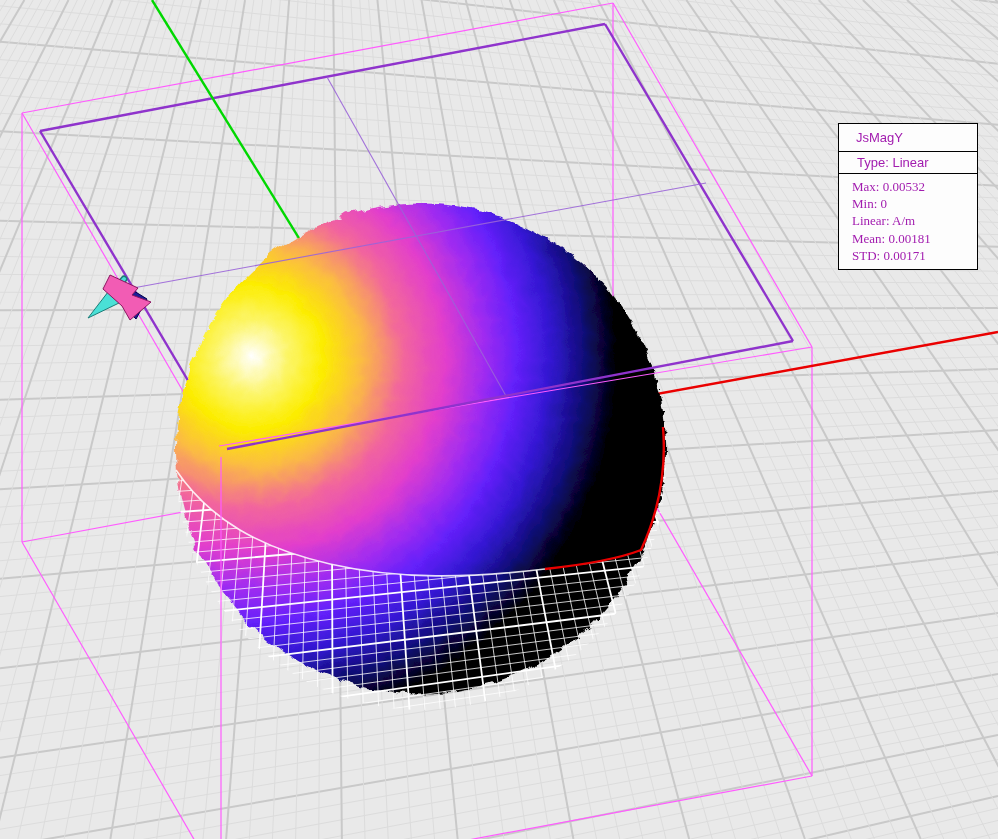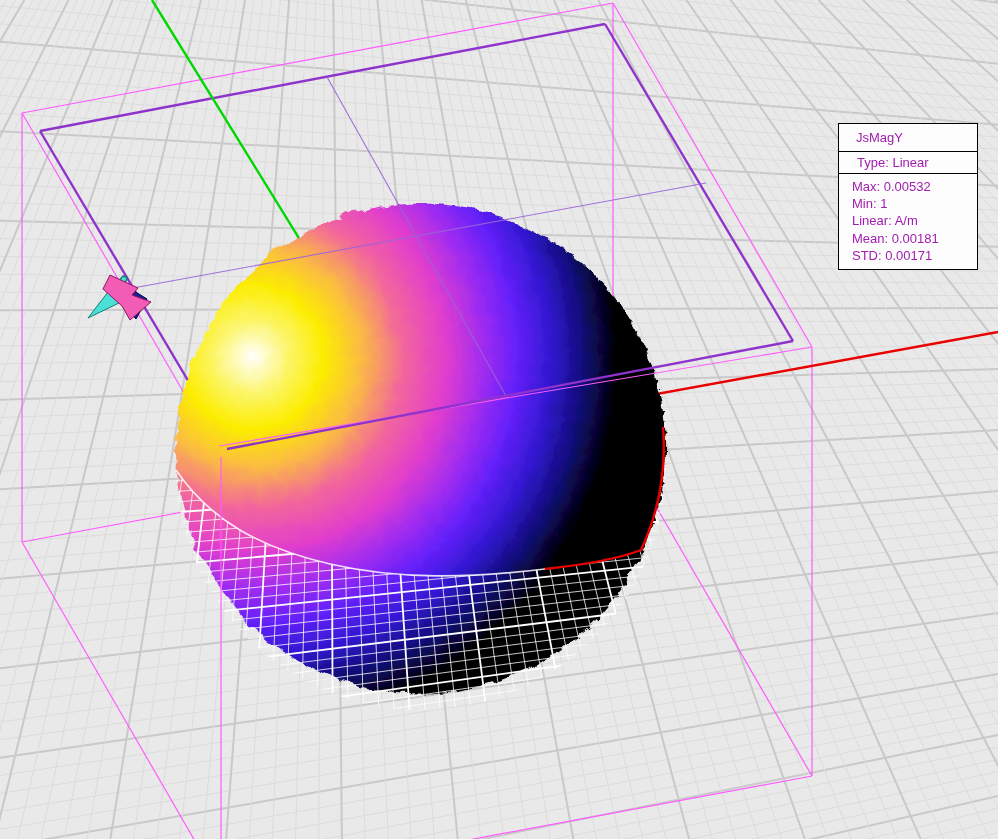--- a/index.html
+++ b/index.html
@@ -16,21 +16,21 @@
   }
   .lg-title{height:27px;line-height:27px;padding-left:17px;border-bottom:1px solid #000;}
   .lg-type{height:21px;line-height:21px;padding-left:18px;border-bottom:1px solid #000;}
   .lg-bar{position:relative;height:197px;border-bottom:1px solid #000;}
   .lg-swatch{position:absolute;left:12px;top:12px;width:22px;height:167px;}
   .lg-labels{
     position:absolute;left:45px;top:7px;height:178px;
     display:flex;flex-direction:column;justify-content:space-between;
   }
   .lg-labels div{height:13px;line-height:13px;}
-  .lg-stats{padding:4px 16px 5px 13px;line-height:17.2px;}
+  .lg-stats{padding:4px 16px 5px 13px;line-height:17.2px;font-family:Liberation Serif, serif;}
 </style>
 </head>
 <body>
 
 <div id="viewport">
 
   <svg id="scene" width="998" height="839" viewBox="0 0 998 839">
     <defs>
       <radialGradient id="sphereGrad" gradientUnits="userSpaceOnUse" cx="250" cy="355" r="420">
           <stop offset="0%" stop-color="#ffffff"></stop>
@@ -399,19 +399,19 @@
       <polygon points="121,283 147,299 136,319 114,296" stroke="#00004d" stroke-width="1" fill="#1e1e96"></polygon>
       <polygon points="110,275 138,288 132,295 151,302 130,320 122,306 103,289" stroke-width="1" stroke="#8c1560" fill="#f25cb4"></polygon>
     </g>
   </svg>
 
   <div class="legend">
     <div class="lg-title">JsMagY</div>
     <div class="lg-type">Type: Linear</div>
     <div class="lg-stats">
       <div>Max: 0.00532</div>
-      <div>Min: 1</div>
+      <div>Min: 0</div>
       <div>Linear: A/m</div>
       <div>Mean: 0.00181</div>
       <div>STD: 0.00171</div>
     </div>
   </div>
 </div>
 
 </body></html>

